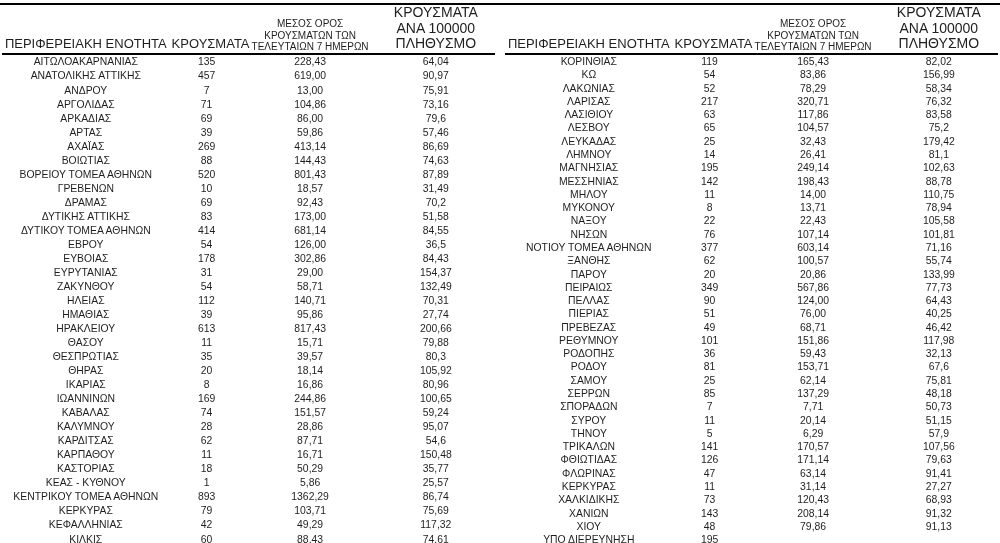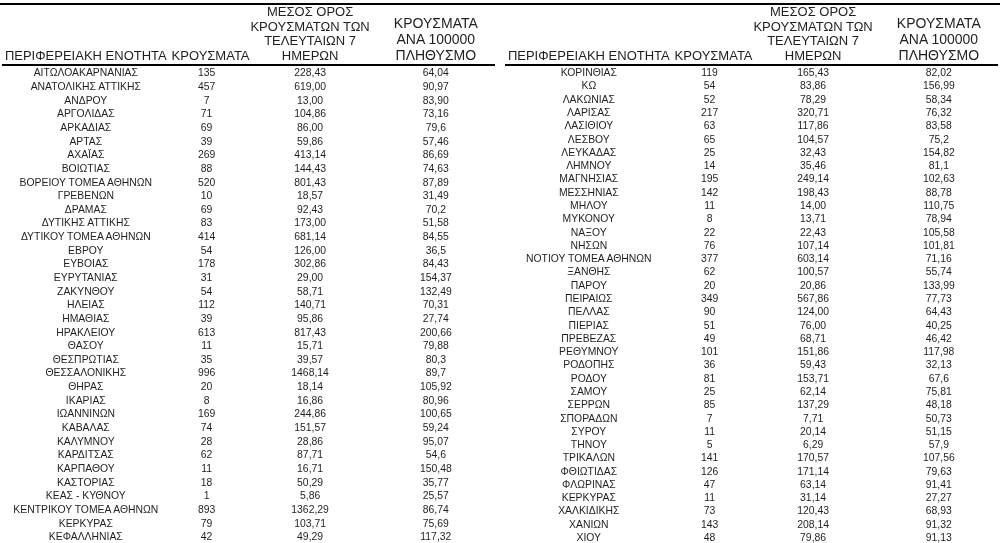--- a/index.html
+++ b/index.html
@@ -18,21 +18,21 @@
     border-collapse: collapse; table-layout: fixed;
     width: 493px; flex: 0 0 auto;
   }
   table.stats-table th {
     font-weight: normal; text-align: center; vertical-align: bottom;
     border-bottom: 2px solid #000;
     height: 37px; padding: 0 2px 1px 2px; line-height: 1.12;
     color: #1f1f1f;
   }
   th.c-region, th.c-cases { font-size: 13px; }
-  th.c-avg  { font-size: 13px; }
+  th.c-avg  { font-size: 10px; }
   th.c-per  { font-size: 14px; }
   col.c-region { width: 34%; }
   col.c-cases  { width: 15%; }
   col.c-avg    { width: 27%; }
   col.c-per    { width: 24%; }
   table.stats-table td {
     text-align: center; font-size: 10.4px;
     height: 13.28px; line-height: 13.28px;
     padding: 0 2px; white-space: nowrap; overflow: hidden;
     color: #1f1f1f;
@@ -76,21 +76,21 @@
           <tr>
             <td>ΑΝΑΤΟΛΙΚΗΣ ΑΤΤΙΚΗΣ</td>
             <td>457</td>
             <td>619,00</td>
             <td>90,97</td>
           </tr>
           <tr>
             <td>ΑΝΔΡΟΥ</td>
             <td>7</td>
             <td>13,00</td>
-            <td>83,90</td>
+            <td>75,91</td>
           </tr>
           <tr>
             <td>ΑΡΓΟΛΙΔΑΣ</td>
             <td>71</td>
             <td>104,86</td>
             <td>73,16</td>
           </tr>
           <tr>
             <td>ΑΡΚΑΔΙΑΣ</td>
             <td>69</td>
@@ -191,26 +191,20 @@
             <td>ΘΑΣΟΥ</td>
             <td>11</td>
             <td>15,71</td>
             <td>79,88</td>
           </tr>
           <tr>
             <td>ΘΕΣΠΡΩΤΙΑΣ</td>
             <td>35</td>
             <td>39,57</td>
             <td>80,3</td>
-          </tr>
-          <tr>
-            <td>ΘΕΣΣΑΛΟΝΙΚΗΣ</td>
-            <td>996</td>
-            <td>1468,14</td>
-            <td>89,7</td>
           </tr>
           <tr>
             <td>ΘΗΡΑΣ</td>
             <td>20</td>
             <td>18,14</td>
             <td>105,92</td>
           </tr>
           <tr>
             <td>ΙΚΑΡΙΑΣ</td>
             <td>8</td>
@@ -335,26 +329,26 @@
           <tr>
             <td>ΛΕΣΒΟΥ</td>
             <td>65</td>
             <td>104,57</td>
             <td>75,2</td>
           </tr>
           <tr>
             <td>ΛΕΥΚΑΔΑΣ</td>
             <td>25</td>
             <td>32,43</td>
-            <td>154,82</td>
+            <td>179,42</td>
           </tr>
           <tr>
             <td>ΛΗΜΝΟΥ</td>
             <td>14</td>
-            <td>35,46</td>
+            <td>26,41</td>
             <td>81,1</td>
           </tr>
           <tr>
             <td>ΜΑΓΝΗΣΙΑΣ</td>
             <td>195</td>
             <td>249,14</td>
             <td>102,63</td>
           </tr>
           <tr>
             <td>ΜΕΣΣΗΝΙΑΣ</td>

